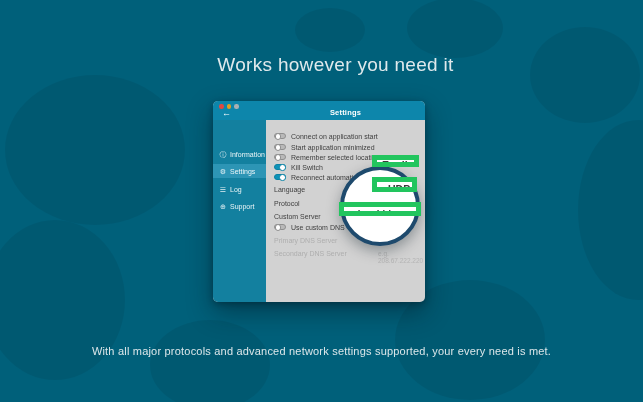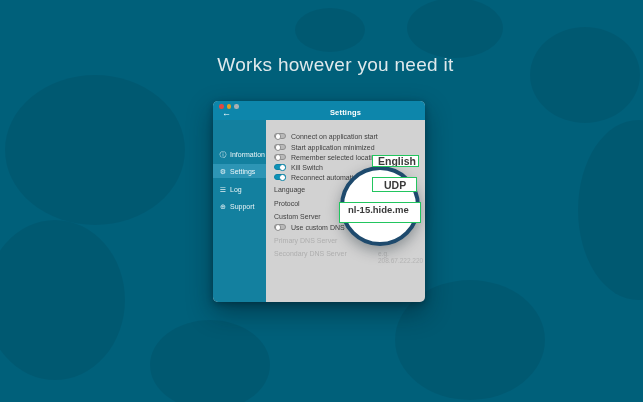--- a/index.html
+++ b/index.html
@@ -66,26 +66,26 @@
   .toggle.active{background:#0e93b8;border-color:#0b82a4;}
   .toggle.active .knob{left:auto;right:0;margin:-0.5px -0.5px 0 0;border-color:#0b82a4;}
 
   
   .magnifier{
     position:absolute;left:340px;top:166px;width:80px;height:80px;border-radius:50%;
     background:#fff;border:4px solid #1e4a6d;box-sizing:border-box;
     box-shadow:0 5px 14px rgba(0,20,30,.35);
   }
   .mbox{
-    position:absolute;background:#fff;border:1px solid #22c55e;box-sizing:border-box;
+    position:absolute;background:#fff;border:5px solid #22c55e;box-sizing:border-box;
     overflow:hidden;color:#3a3a3a;font-weight:bold;white-space:nowrap;cursor:text;
   }
   .mbox.lang{left:372px;top:155px;width:47px;height:12px;font-size:10.5px;line-height:11px;padding-left:5px;}
   .mbox.proto{left:372px;top:177px;width:45px;height:15px;font-size:10.5px;line-height:14px;padding-left:11px;}
-  .mbox.server{left:339px;top:202px;width:82px;height:21px;font-size:9.5px;line-height:13px;padding-left:8px;}
+  .mbox.server{left:339px;top:202px;width:82px;height:14px;font-size:9.5px;line-height:13px;padding-left:8px;}
 </style>
 </head>
 <body>
 
 <div class="stage">
 
   <svg class="map" width="643" height="402" viewBox="0 0 643 402">
     <g fill="#003c4d" opacity="0.18">
       <ellipse cx="455" cy="28" rx="48" ry="30"></ellipse>
       <ellipse cx="585" cy="75" rx="55" ry="48"></ellipse>
@@ -179,13 +179,14 @@
       <div class="dlabel" style="top:130px">Secondary DNS Server</div>
       <div class="dplaceholder" style="top:130px;left:112px">e.g. 208.67.222.220</div>
     </div>
   </div>
 
   <div class="magnifier"></div>
   <div class="mbox lang">English</div>
   <div class="mbox proto">UDP</div>
   <div class="mbox server">nl-15.hide.me</div>
 
+  <p class="caption">With all major protocols and advanced network settings supported, your every need is met.</p>
 </div>
 
 </body></html>

